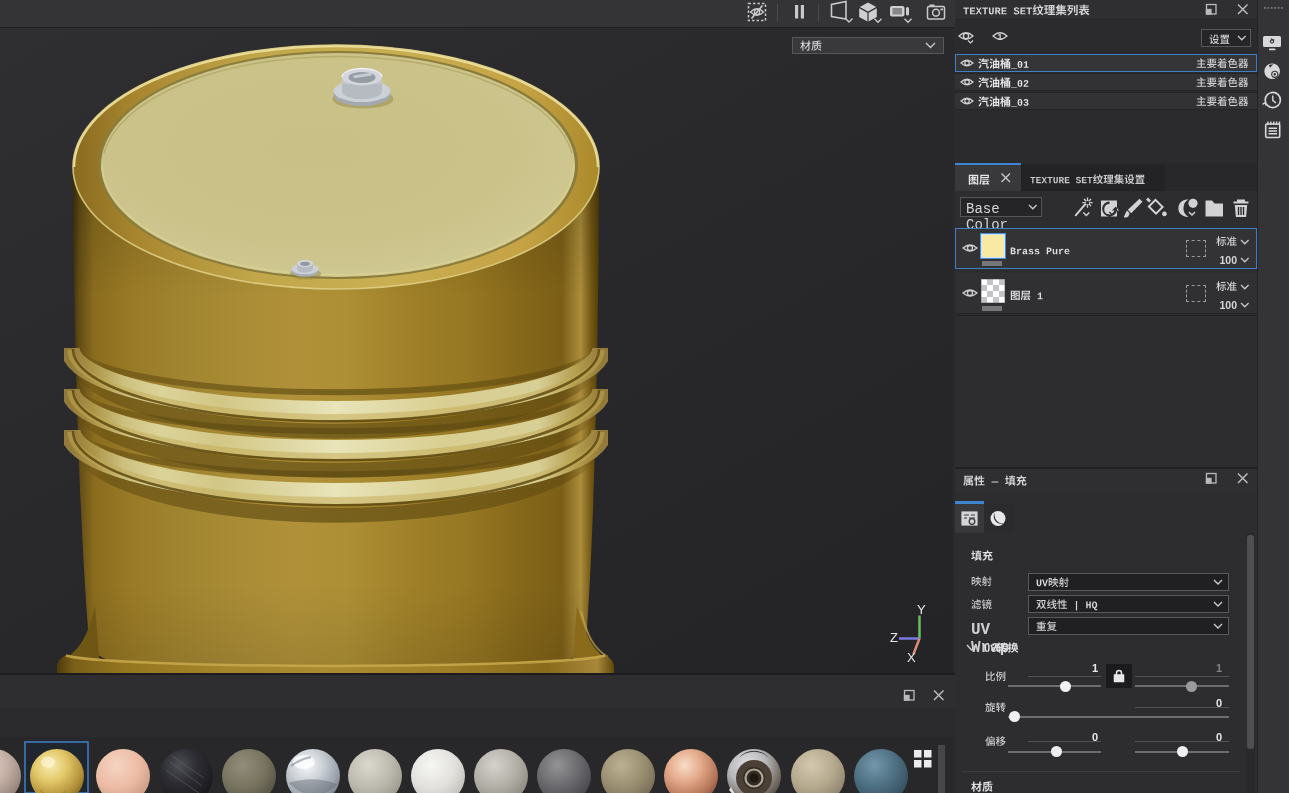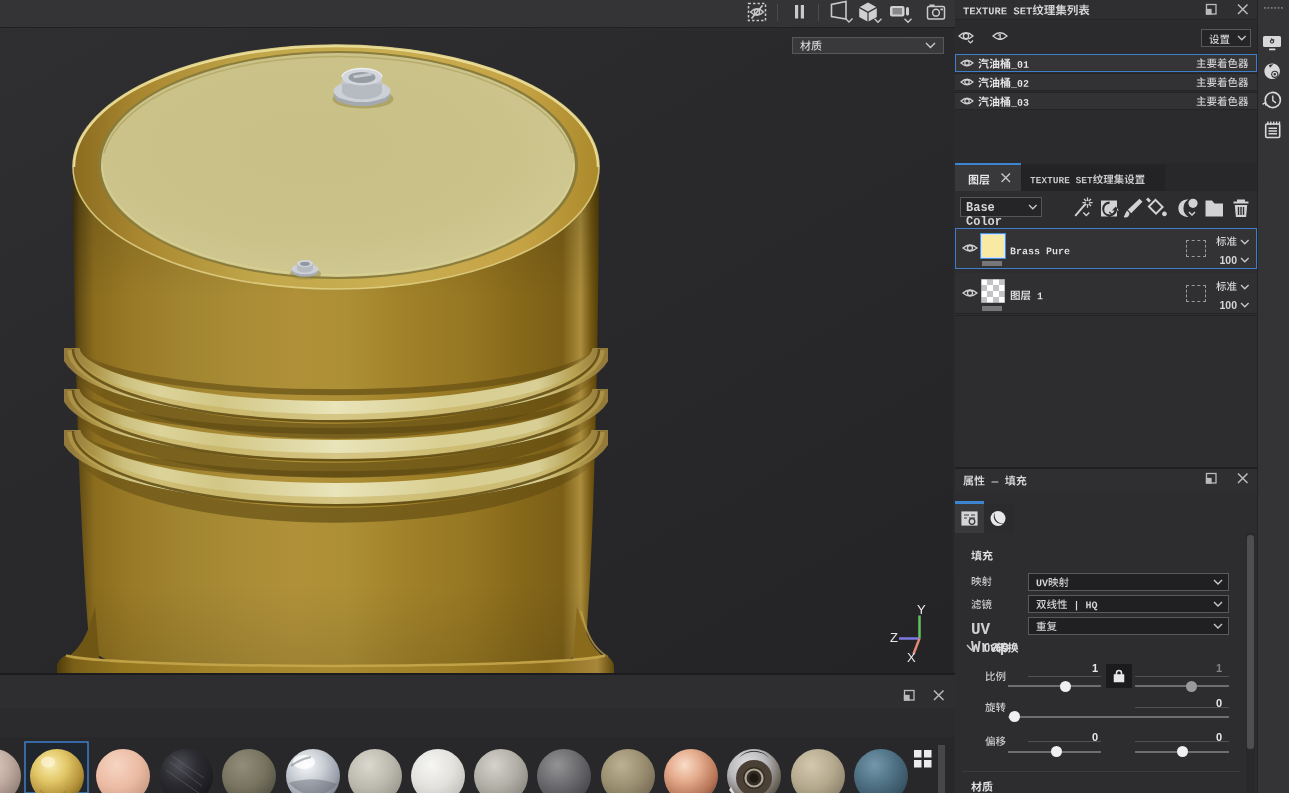--- a/index.html
+++ b/index.html
@@ -418,21 +418,21 @@
     <path transform="translate(0,12.76)" d="M0.8 -8.9V1H2.1V0.6H8.9V1H10.2V-8.9ZM2.9 -1.5C4.4 -1.4 6.2 -0.9 7.3 -0.6H2.1V-3.8C2.2 -3.6 2.4 -3.2 2.5 -2.9C3.1 -3.1 3.7 -3.3 4.3 -3.5L3.9 -2.9C4.9 -2.8 6 -2.4 6.7 -2L7.2 -2.9C6.6 -3.1 5.6 -3.5 4.7 -3.6C5 -3.8 5.3 -3.9 5.6 -4.1C6.4 -3.6 7.4 -3.3 8.3 -3.1C8.4 -3.3 8.7 -3.7 8.9 -3.9V-0.6H7.5L8 -1.5C6.9 -1.8 5 -2.2 3.5 -2.4ZM4.4 -7.7C3.9 -6.9 3 -6.1 2.1 -5.7C2.4 -5.5 2.8 -5.1 3 -4.9C3.2 -5 3.4 -5.2 3.6 -5.4C3.9 -5.1 4.1 -4.9 4.4 -4.7C3.7 -4.4 2.8 -4.2 2.1 -4V-7.7ZM4.6 -7.7H8.9V-4.1C8.1 -4.2 7.4 -4.4 6.7 -4.7C7.4 -5.2 8.1 -5.8 8.5 -6.5L7.8 -7L7.6 -6.9H5.2C5.3 -7.1 5.4 -7.2 5.5 -7.4ZM5.5 -5.2C5.1 -5.4 4.8 -5.7 4.5 -5.9H6.6C6.3 -5.7 5.9 -5.4 5.5 -5.2Z M14.4 -5V-3.9H20.7V-5ZM13.6 -7.8H19.6V-6.8H13.6ZM12.3 -8.9V-5.6C12.3 -3.9 12.2 -1.4 11.2 0.3C11.6 0.4 12.2 0.7 12.4 1C13.4 -0.9 13.6 -3.7 13.6 -5.6V-5.7H20.9V-8.9ZM18.5 -1.5 19 -0.6 15.9 -0.4C16.3 -0.9 16.7 -1.4 17 -2H19.7ZM14.4 0.9C14.8 0.8 15.5 0.7 19.6 0.4C19.7 0.7 19.8 0.9 19.9 1.1L21.2 0.5C20.9 -0.1 20.2 -1.2 19.7 -2H21.4V-3.1H13.8V-2H15.4C15.1 -1.4 14.7 -0.8 14.6 -0.7C14.3 -0.4 14.1 -0.3 13.9 -0.2C14.1 0.1 14.3 0.7 14.4 0.9Z" fill="#e8e8ea"></path>
   </svg>
 <svg class="abs" style="left:1000px;top:172px" width="12" height="12">
     <path d="M1.5 1.5 L10 10 M10 1.5 L1.5 10" stroke="#c9c9cb" stroke-width="1.4" fill="none"></path>
   </svg>
 <div class="abs" style="left:1021px;top:165px;width:144px;height:26px;background:#232325"></div>
 <svg style="position:absolute;left:1030.0px;top:171.3px;overflow:visible" width="117" height="17">
     <path transform="translate(0,12.18)" d="M3.5 -5.2V0H2.2V-5.2H0.3V-6.3H5.4V-5.2Z M6.3 0V-6.3H10.8V-5.2H7.7V-3.7H10.5V-2.6H7.7V-1.1H11V0Z M15.7 0 14.3 -2.3 12.8 0H11.4L13.5 -3.3L11.6 -6.3H13L14.3 -4.3L15.5 -6.3H16.9L14.9 -3.3L17.1 0Z M20.6 -5.2V0H19.3V-5.2H17.4V-6.3H22.5V-5.2Z M25.6 0.1Q24.4 0.1 23.9 -0.5Q23.4 -1.2 23.4 -2.4V-6.3H24.8V-2.5Q24.8 -1.7 25 -1.3Q25.1 -1 25.6 -1Q26.1 -1 26.3 -1.3Q26.5 -1.7 26.5 -2.5V-6.3H27.9V-2.5Q27.9 -1.2 27.3 -0.5Q26.8 0.1 25.6 0.1Z M32.7 0 31.3 -2.4H30.5V0H29.1V-6.3H31.4Q32.7 -6.3 33.3 -5.8Q33.9 -5.3 33.9 -4.4Q33.9 -3.8 33.5 -3.3Q33.2 -2.9 32.6 -2.7L34.2 0ZM32.5 -4.3Q32.5 -4.8 32.2 -5Q31.9 -5.2 31.3 -5.2H30.5V-3.5H31.3Q32.5 -3.5 32.5 -4.3Z M34.8 0V-6.3H39.3V-5.2H36.2V-3.7H39V-2.6H36.2V-1.1H39.5V0Z M51 -1.8Q51 -0.9 50.3 -0.4Q49.7 0.1 48.4 0.1Q47.4 0.1 46.7 -0.4Q46 -0.8 45.8 -1.7L47.1 -1.9Q47.2 -1.4 47.6 -1.2Q47.9 -0.9 48.5 -0.9Q49.1 -0.9 49.4 -1.1Q49.7 -1.3 49.7 -1.7Q49.7 -2 49.4 -2.3Q49.2 -2.5 48.7 -2.6Q47.7 -2.8 47.3 -3Q46.8 -3.2 46.6 -3.4Q46.4 -3.6 46.2 -3.9Q46.1 -4.2 46.1 -4.6Q46.1 -5.4 46.7 -5.9Q47.4 -6.4 48.5 -6.4Q49.5 -6.4 50.1 -5.9Q50.7 -5.5 50.8 -4.7L49.5 -4.5Q49.3 -5.4 48.4 -5.4Q47.9 -5.4 47.7 -5.2Q47.4 -5 47.4 -4.7Q47.4 -4.4 47.5 -4.3Q47.7 -4.1 47.9 -4Q48.1 -3.9 48.8 -3.8Q49.6 -3.6 50.1 -3.3Q50.6 -3 50.8 -2.7Q51 -2.3 51 -1.8Z M51.9 0V-6.3H56.4V-5.2H53.3V-3.7H56.2V-2.6H53.3V-1.1H56.6V0Z M60.5 -5.2V0H59.2V-5.2H57.3V-6.3H62.4V-5.2Z M63.2 -0.8 63.4 0.4C64.4 0.1 65.6 -0.3 66.8 -0.7L66.6 -1.7C65.3 -1.4 64 -1 63.2 -0.8ZM68.7 -8.5C69 -8.1 69.3 -7.5 69.5 -7H66.8V-6.1L65.9 -6.6C65.7 -6.3 65.5 -6 65.3 -5.6L64.5 -5.6C65.1 -6.4 65.6 -7.5 66 -8.5L64.8 -9C64.5 -7.8 63.8 -6.5 63.6 -6.1C63.4 -5.8 63.2 -5.6 63 -5.5C63.1 -5.2 63.3 -4.6 63.4 -4.3C63.5 -4.4 63.8 -4.5 64.7 -4.6C64.3 -4.1 64 -3.7 63.9 -3.5C63.6 -3.1 63.3 -2.9 63.1 -2.8C63.2 -2.5 63.4 -2 63.4 -1.8C63.7 -1.9 64.1 -2.1 66.6 -2.5C66.6 -2.8 66.6 -3.3 66.7 -3.6L65.1 -3.3C65.7 -4.1 66.3 -5 66.8 -5.9V-5.8H67.4C67.8 -4.1 68.3 -2.8 69 -1.7C68.3 -1 67.4 -0.5 66.3 -0.2C66.6 0.1 67 0.6 67.1 0.9C68.2 0.5 69.1 -0 69.8 -0.7C70.5 -0.1 71.3 0.4 72.2 0.8C72.4 0.5 72.8 -0 73.1 -0.3C72.1 -0.6 71.3 -1.1 70.7 -1.7C71.4 -2.8 71.9 -4.1 72.2 -5.8H72.9V-7H70.2L70.8 -7.2C70.6 -7.7 70.1 -8.4 69.7 -8.9ZM70.9 -5.8C70.7 -4.5 70.4 -3.5 69.9 -2.7C69.3 -3.6 68.9 -4.6 68.7 -5.8Z M78.6 -5.5H79.7V-4.6H78.6ZM80.7 -5.5H81.8V-4.6H80.7ZM78.6 -7.4H79.7V-6.5H78.6ZM80.7 -7.4H81.8V-6.5H80.7ZM76.7 -0.5V0.6H83.4V-0.5H80.9V-1.5H83.1V-2.7H80.9V-3.6H83V-8.5H77.5V-3.6H79.6V-2.7H77.4V-1.5H79.6V-0.5ZM73.5 -1.3 73.7 -0C74.8 -0.3 76 -0.8 77.2 -1.2L77 -2.4L76 -2V-4.1H76.9V-5.3H76V-7.2H77.1V-8.3H73.6V-7.2H74.7V-5.3H73.7V-4.1H74.7V-1.7Z M88.3 -2.9V-2.4H84.2V-1.4H87.2C86.3 -0.9 85 -0.4 83.9 -0.2C84.1 0.1 84.5 0.6 84.7 0.9C85.9 0.5 87.3 -0.1 88.3 -0.9V0.9H89.6V-0.9C90.6 -0.2 91.9 0.5 93.2 0.8C93.3 0.5 93.7 0.1 94 -0.2C92.9 -0.4 91.6 -0.9 90.7 -1.4H93.7V-2.4H89.6V-2.9ZM88.8 -5.7V-5.3H86.6V-5.7ZM88.6 -8.7C88.7 -8.4 88.8 -8.2 88.9 -7.9H87.2C87.4 -8.2 87.6 -8.4 87.7 -8.7L86.4 -8.9C85.9 -8 85.1 -6.9 83.9 -6.1C84.2 -5.9 84.6 -5.5 84.8 -5.3C85 -5.4 85.2 -5.6 85.4 -5.8V-2.8H86.6V-3H93.4V-4H90V-4.4H92.7V-5.3H90V-5.7H92.7V-6.5H90V-6.9H93.2V-7.9H90.2C90.1 -8.2 89.9 -8.7 89.7 -9ZM88.8 -6.5H86.6V-6.9H88.8ZM88.8 -4.4V-4H86.6V-4.4Z M95.3 -8C95.8 -7.5 96.6 -6.8 96.9 -6.3L97.8 -7.2C97.4 -7.6 96.6 -8.3 96.1 -8.8ZM94.6 -5.7V-4.5H95.8V-1.3C95.8 -0.8 95.5 -0.4 95.3 -0.3C95.5 -0 95.8 0.5 95.9 0.8C96.1 0.5 96.5 0.2 98.4 -1.4C98.3 -1.6 98.1 -2.1 97.9 -2.5L97 -1.7V-5.7ZM99.1 -8.6V-7.4C99.1 -6.7 99 -6 97.6 -5.4C97.9 -5.2 98.3 -4.7 98.5 -4.5C100 -5.2 100.3 -6.4 100.3 -7.4H101.7V-6.3C101.7 -5.2 101.9 -4.8 103 -4.8C103.1 -4.8 103.5 -4.8 103.6 -4.8C103.9 -4.8 104.1 -4.8 104.3 -4.9C104.2 -5.2 104.2 -5.6 104.2 -5.9C104.1 -5.9 103.8 -5.9 103.6 -5.9C103.5 -5.9 103.2 -5.9 103.1 -5.9C102.9 -5.9 102.9 -6 102.9 -6.3V-8.6ZM102.2 -3.2C101.9 -2.6 101.5 -2.1 101 -1.7C100.4 -2.1 100 -2.6 99.7 -3.2ZM98.2 -4.4V-3.2H99L98.5 -3C98.9 -2.3 99.4 -1.6 100 -1C99.3 -0.6 98.4 -0.3 97.5 -0.2C97.7 0.1 98 0.6 98.1 0.9C99.1 0.7 100.1 0.3 101 -0.2C101.7 0.3 102.6 0.7 103.7 1C103.8 0.6 104.2 0.1 104.4 -0.2C103.5 -0.3 102.7 -0.6 102 -1C102.8 -1.8 103.4 -2.8 103.8 -4.1L103.1 -4.4L102.8 -4.4Z M111.7 -7.7H112.9V-7.1H111.7ZM109.3 -7.7H110.5V-7.1H109.3ZM107 -7.7H108.2V-7.1H107ZM106.5 -4.5V-0.2H105.2V0.7H114.7V-0.2H113.4V-4.5H110.3L110.3 -4.9H114.4V-5.8H110.5L110.5 -6.2H114.2V-8.5H105.8V-6.2H109.2L109.2 -5.8H105.4V-4.9H109.1L109.1 -4.5ZM107.7 -0.2V-0.6H112.2V-0.2ZM107.7 -2.7H112.2V-2.3H107.7ZM107.7 -3.3V-3.7H112.2V-3.3ZM107.7 -1.7H112.2V-1.3H107.7Z" fill="#c9c9cb"></path>
   </svg>
 <div class="abs" style="left:960px;top:197px;width:82px;height:20px;background:#252527;border:1px solid #56565a"></div>
-<div class="abs" style="left:966px;top:201px;width:70px;height:13px;font-family:'Liberation Mono',monospace;font-size:12px;font-weight:bold;color:#d5d5d7">Base Color</div>
+<div class="abs" style="left:966px;top:201px;width:70px;height:13px;font-family:'Liberation Mono',monospace;font-size:14px;font-weight:normal;color:#d5d5d7">Base Color</div>
 <svg class="abs" style="left:1028px;top:204px" width="11" height="8">
     <path d="M1 1 L4.8 4.8 L8.6 1" stroke="#c9c9cb" stroke-width="1.3" fill="none"></path>
   </svg>
 <svg class="abs" style="left:1065px;top:196px" width="190" height="24" viewBox="0 0 190 24">
 <g fill="#d2d2d4" stroke="none">
 <path d="M11 20.5 L9.5 19.2 L19.5 7.5 L21 8.8 Z"></path>
 <g stroke="#d2d2d4" stroke-width="1.3" fill="none">
         <path d="M22.5 1.5 v3.4 M22.5 8.3 v3.4 M17.4 6.6 h3.4 M24.2 6.6 h3.4 M19 3 l2.3 2.3 M23.7 7.7 l2.3 2.3 M26 3 l-2.3 2.3 M21.3 7.7 l-2.3 2.3"></path>
       </g>
 <path d="M18.8 16 l2.5 2.5 l2.5 -2.5 l1 1 l-3.5 3.5 l-3.5 -3.5 Z"></path>

